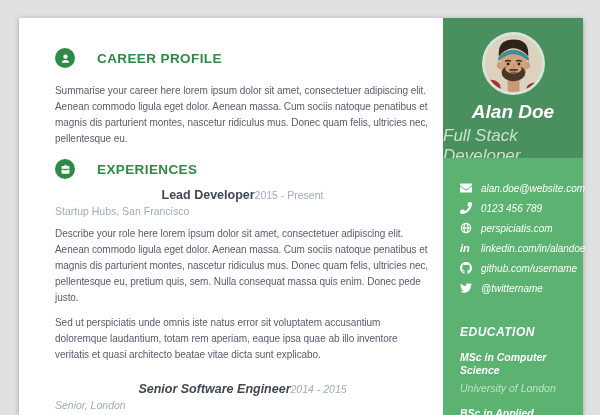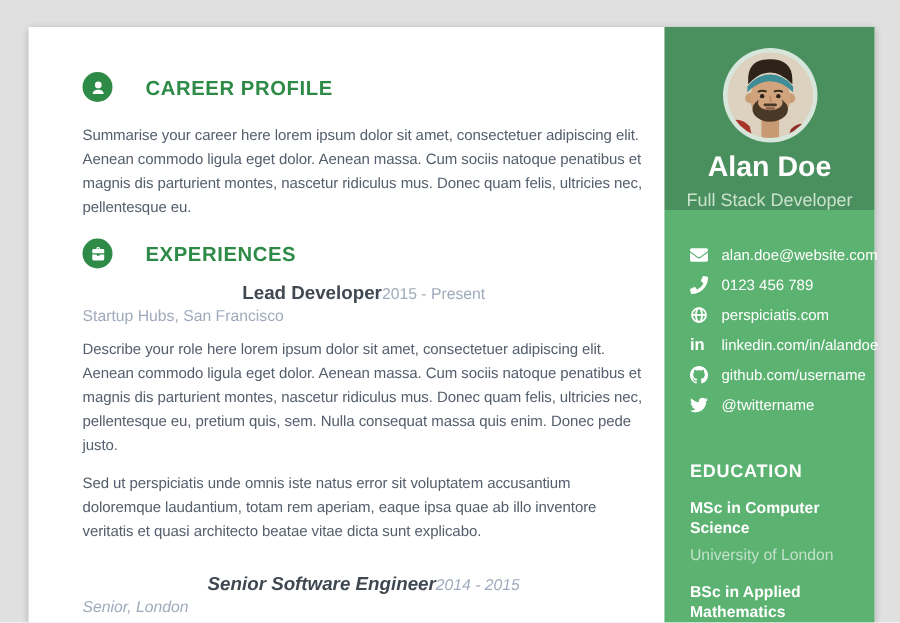--- a/index.html
+++ b/index.html
@@ -39,34 +39,34 @@
   .career p.body { margin-top:15px; }
   .sec-exp { margin-top:12px; }
   .job { margin-top:9px; }
   .job + .job { margin-top:19px;font-style:italic; }
   .job-head { display:flex; justify-content:center; align-items:baseline; }
   .job-title { font-size:12.5px; font-weight:bold; color:#404852; }
   .job-period { font-size:10.5px; color:#9fabbc; }
   .job-company { font-size:10.5px; color:#9fabbc; margin-top:3px; }
   .job p.body { margin-top:9px; }
   
-  .sidebar { width:140px; display:flex; flex-direction:column; }
+  .sidebar { width:140px; display:flex; flex-direction:column;font-style:italic; }
   .sb-top {
     height:140px; background:#4a8f5e;
     display:flex; flex-direction:column; align-items:center;
     padding-top:17px;
   }
   .avatar {
     width:57px; height:57px; border-radius:50%;
     box-shadow:0 0 0 3px rgba(255,255,255,.78);
     overflow:hidden; background:#dcd2bf; flex:none;
   }
   .avatar svg { display:block; width:100%; height:100%; }
   .profile-name { margin-top:9px; font-size:19px; font-weight:bold; color:#ffffff; }
-  .profile-role { margin-top:3px; font-size:12px; color:#c9e2cc; }
+  .profile-role { margin-top:3px; font-size:17px; color:#c9e2cc; }
   .sb-bottom { flex:1; background:#5bb271; padding:24px 8px 0 17px; }
   .contact { display:flex; align-items:center; gap:8px; margin-bottom:8px; height:12px; }
   .c-ic { width:13px; height:12px; flex:none; display:flex; align-items:center; justify-content:flex-start; }
   .c-ic svg { width:12px; height:12px; fill:#ffffff; display:block; }
   .c-ic svg.stroke { fill:none; stroke:#ffffff; stroke-width:1.6; }
   .li-txt { font-size:11px; font-weight:bold; color:#ffffff; line-height:12px; }
   .contact .c-text { font-size:10px; color:#ffffff; white-space:nowrap; }
   .edu-title { margin-top:31px; font-size:12px; font-weight:bold; color:#ffffff; letter-spacing:.5px; }
   .edu-entry { margin-top:12px; }
   .edu-degree { font-size:10.5px; font-weight:bold; color:#ffffff; line-height:13px; }

